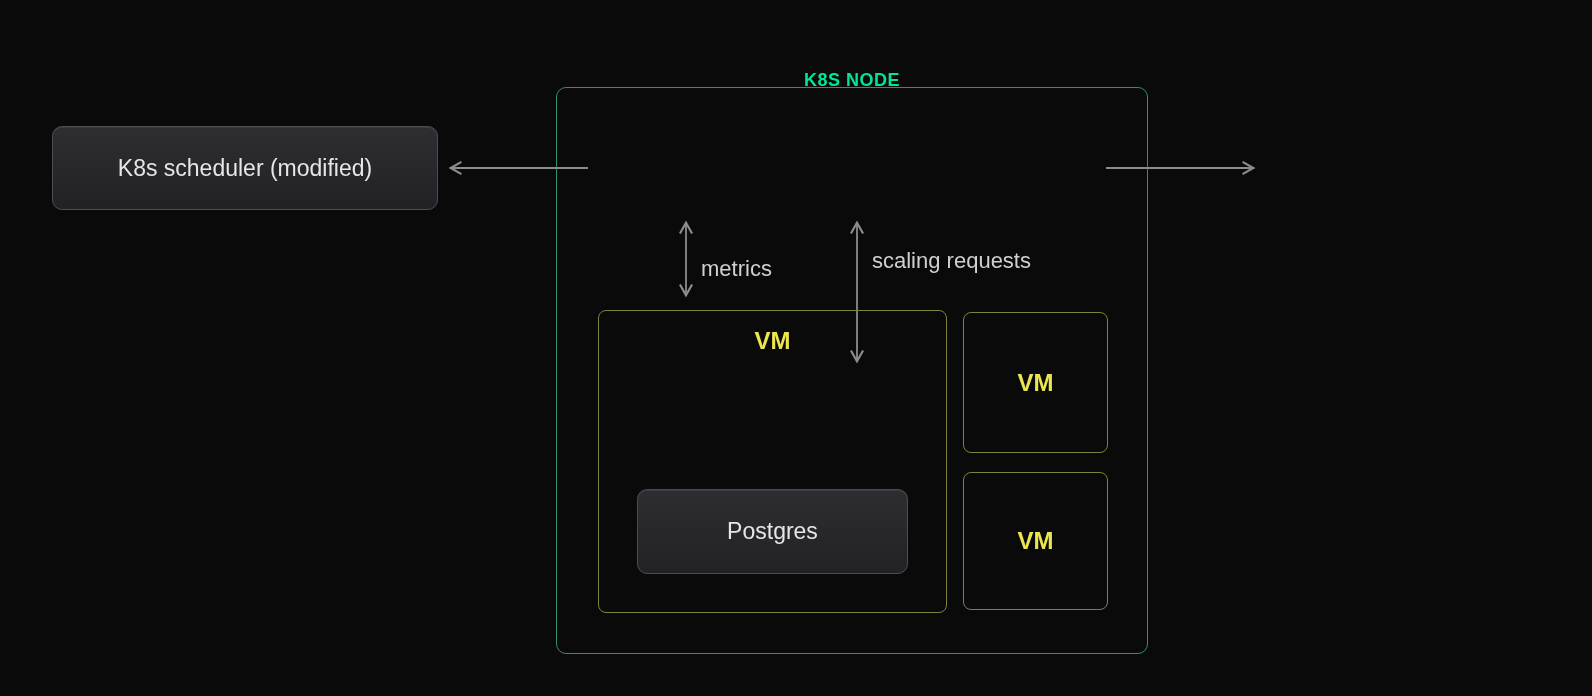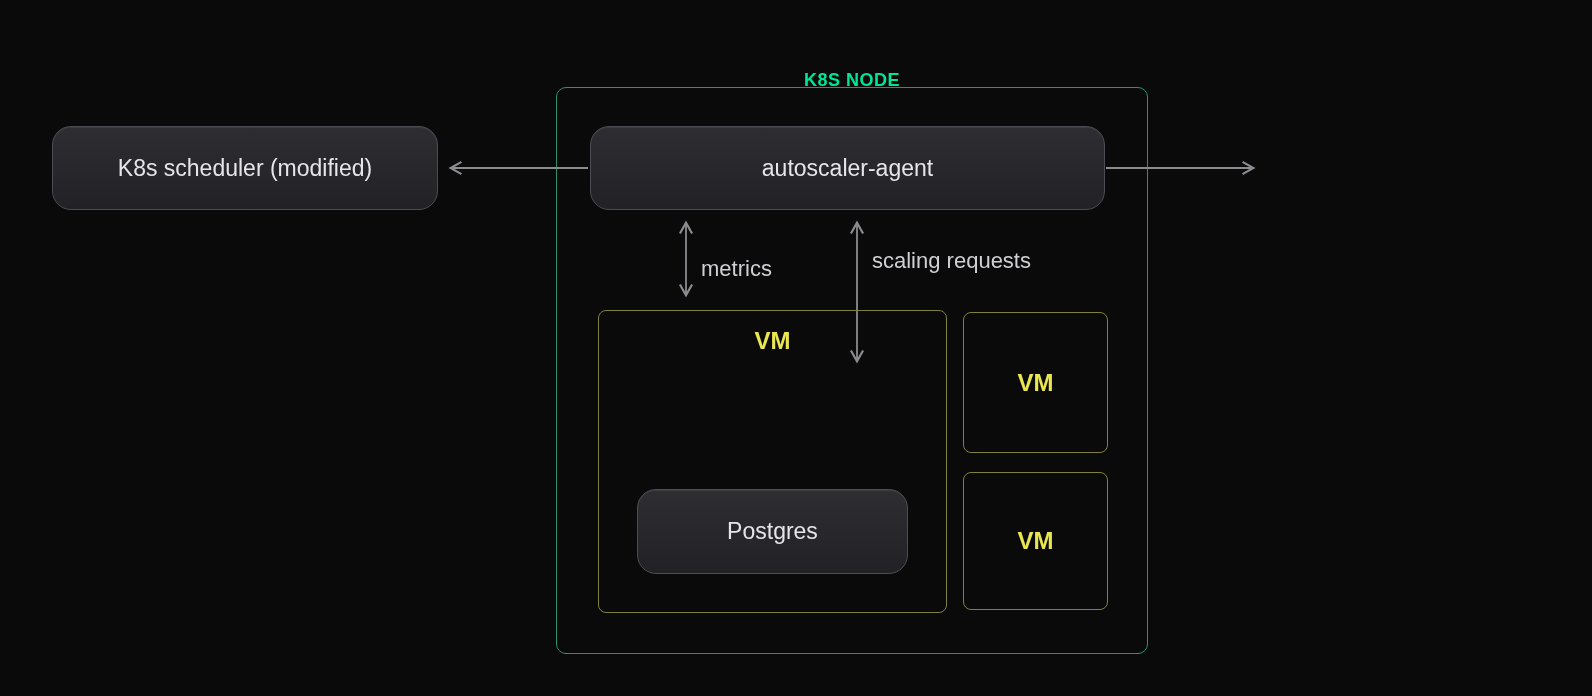--- a/index.html
+++ b/index.html
@@ -30,21 +30,21 @@
     position:absolute;left:556px;top:87px;width:592px;height:567px;
     border:1px solid var(--green-border);
     border-radius:10px;
     box-sizing:border-box;
   }
   .node-box{
     position:absolute;
     box-sizing:border-box;
     background:linear-gradient(180deg,#2d2d32 0%,#222226 100%);
     border:1px solid #4c4c52;
-    border-radius:19px;
+    border-radius:10px;
     box-shadow:inset 0 1px 0 rgba(255,255,255,0.07);
     display:flex;align-items:center;justify-content:center;
     color:var(--box-text);
     font-size:23px;
   }
   .box-scheduler{left:52px;top:126px;width:386px;height:84px;}
   .box-autoscaler{left:590px;top:126px;width:515px;height:84px;}
   .box-neonvm{left:1267px;top:126px;width:272px;height:84px;}
   .box-vm-informant{left:637px;top:372px;width:271px;height:85px;}
   .box-postgres{left:637px;top:489px;width:271px;height:85px;text-align:center;}
@@ -102,23 +102,20 @@
     <line x1="588" y1="168" x2="452" y2="168" stroke="#8b8b90" stroke-width="1.8" marker-end="url(#head)"></line>
     <line x1="1106" y1="168" x2="1252" y2="168" stroke="#8b8b90" stroke-width="1.8" marker-end="url(#head)"></line>
     <line x1="686" y1="224" x2="686" y2="294" stroke="#8b8b90" stroke-width="1.8" marker-start="url(#head)" marker-end="url(#head)"></line>
     <line x1="857" y1="224" x2="857" y2="360" stroke="#8b8b90" stroke-width="1.8" marker-start="url(#head)" marker-end="url(#head)"></line>
   </svg>
 
   <div class="node-box box-scheduler">
     <span>K8s scheduler (modified)</span>
   </div>
 
-  <div class="node-box box-autoscaler">
-    <span>autoscaler-agent</span>
-  </div>
 
 
   <div class="edge-label label-metrics">metrics</div>
 
   <div class="edge-label label-scaling">scaling requests</div>
 
   <div class="vm-group">
     <div class="vm-group-label">VM</div>
   </div>
 

